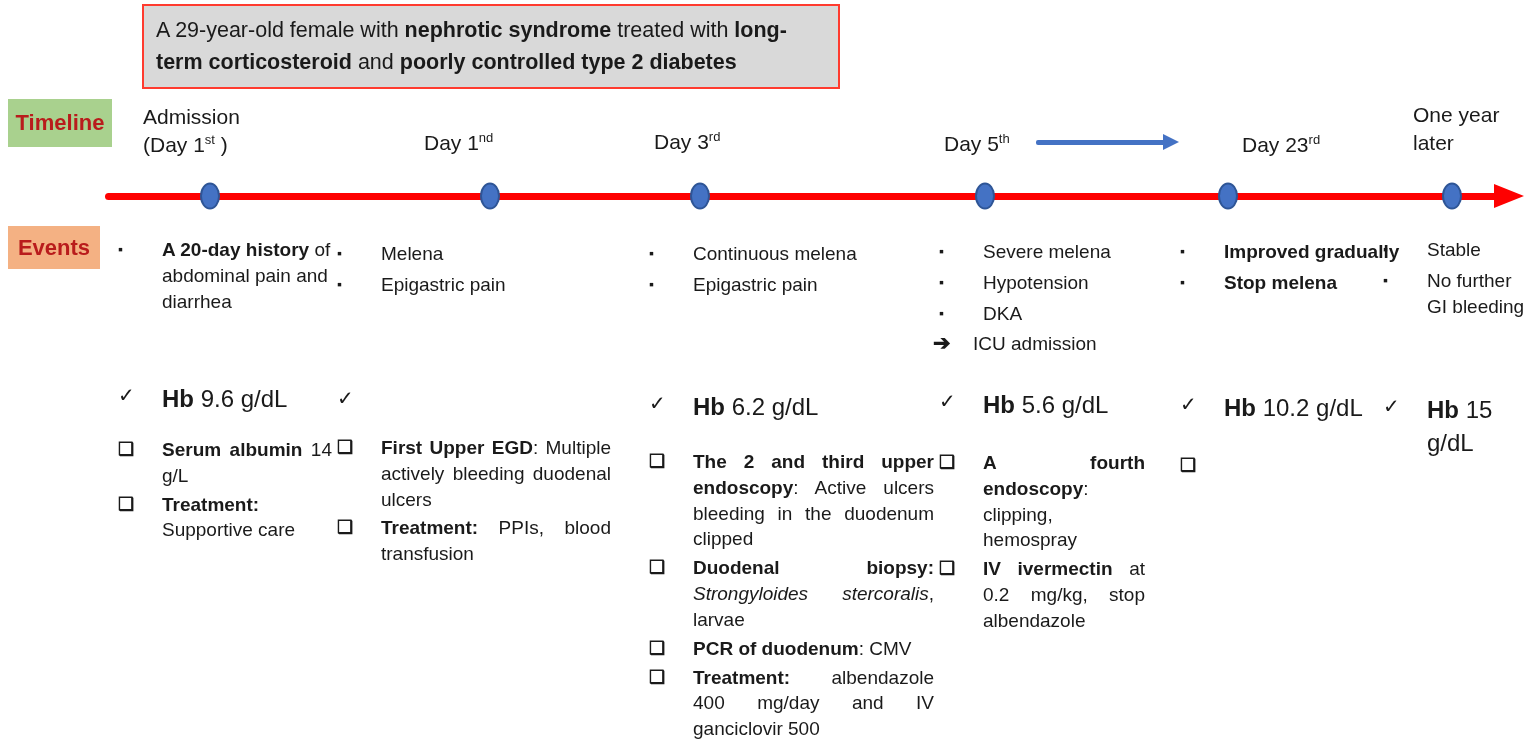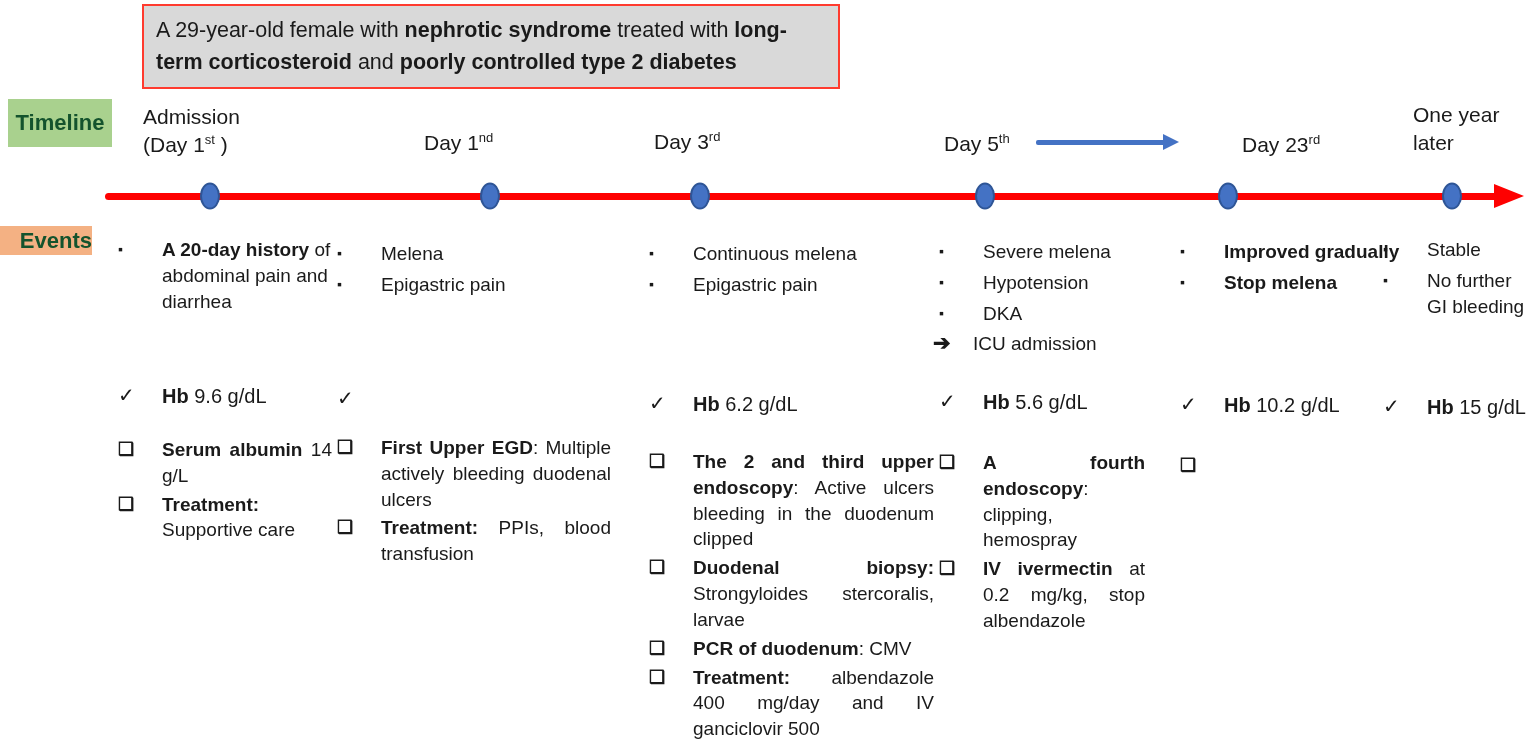--- a/index.html
+++ b/index.html
@@ -7,34 +7,34 @@
     --timeline-label-bg:#a9d18e; --events-label-bg:#f4b183;
     --timeline-line:#fe0101; --dot-fill:#4472c4; --dot-border:#2e5596;
     --arrow-blue:#4472c4; --text:#1a1a1a;
   }
   html,body{margin:0;padding:0;background:#ffffff;}
   .canvas{
     position:relative;width:1535px;height:748px;background:#ffffff;overflow:hidden;
     font-family:"Liberation Sans",sans-serif;color:var(--text);
   }
   .b{font-weight:700;}
-  .i{}
+  .i{font-style:italic;}
   .sup{font-size:62%;vertical-align:super;line-height:0;}
 
   .title-box{
     position:absolute;left:142px;top:4px;width:698px;box-sizing:border-box;
     background:var(--title-bg);border:2px solid var(--title-border);
     padding:8px 12px;font-size:21.5px;line-height:1.5;
   }
   .tag{
-    position:absolute;font-weight:700;font-size:22px;color:#14532d;
+    position:absolute;font-weight:700;font-size:22px;color:#b91c1c;
     display:flex;align-items:center;justify-content:center;
   }
   .tag-timeline{left:8px;top:99px;width:104px;height:48px;background:var(--timeline-label-bg);}
-  .tag-events{left:0;top:226px;width:92px;height:29px;background:var(--events-label-bg);justify-content:flex-end;}
+  .tag-events{left:8px;top:226px;width:92px;height:43px;background:var(--events-label-bg);}
 
   .tl-label{position:absolute;font-size:21px;line-height:1.32;white-space:nowrap;}
 
   .tl-line{position:absolute;left:105px;top:193px;width:1398px;height:7px;background:var(--timeline-line);border-radius:4px;}
   .tl-head{
     position:absolute;left:1494px;top:184px;width:0;height:0;
     border-left:30px solid var(--timeline-line);
     border-top:12px solid transparent;border-bottom:12px solid transparent;
   }
   .dot{
@@ -51,21 +51,21 @@
 
   .col{position:absolute;top:0;height:748px;}
   .group{position:absolute;width:100%;}
   .item{display:flex;align-items:flex-start;margin-bottom:3px;}
   .marker{flex:0 0 36px;text-align:left;}
   .txt{flex:1;font-size:19px;line-height:1.36;margin-left:8px;}
   .m-square{font-size:14px;padding-top:4px;}
   .m-check{font-size:20px;}
   .m-checkbox{font-size:18px;font-weight:700;padding-top:1px;}
   .m-arrow{font-size:21px;font-weight:700;margin-left:-6px;flex:0 0 32px;}
-  .hb .txt{font-size:20px;}
+  .hb .txt{font-size:24px;}
   .findings .txt{text-align:justify;}
   .symptoms .item{margin-bottom:5px;}
 </style>
 </head>
 <body>
 
 <div class="canvas">
 
   <div class="title-box"><span>A 29-year-old female with </span><span class="b">nephrotic syndrome</span><span> treated with </span><span class="b">long-term corticosteroid</span><span> and </span><span class="b">poorly controlled type 2 diabetes</span></div>
 

